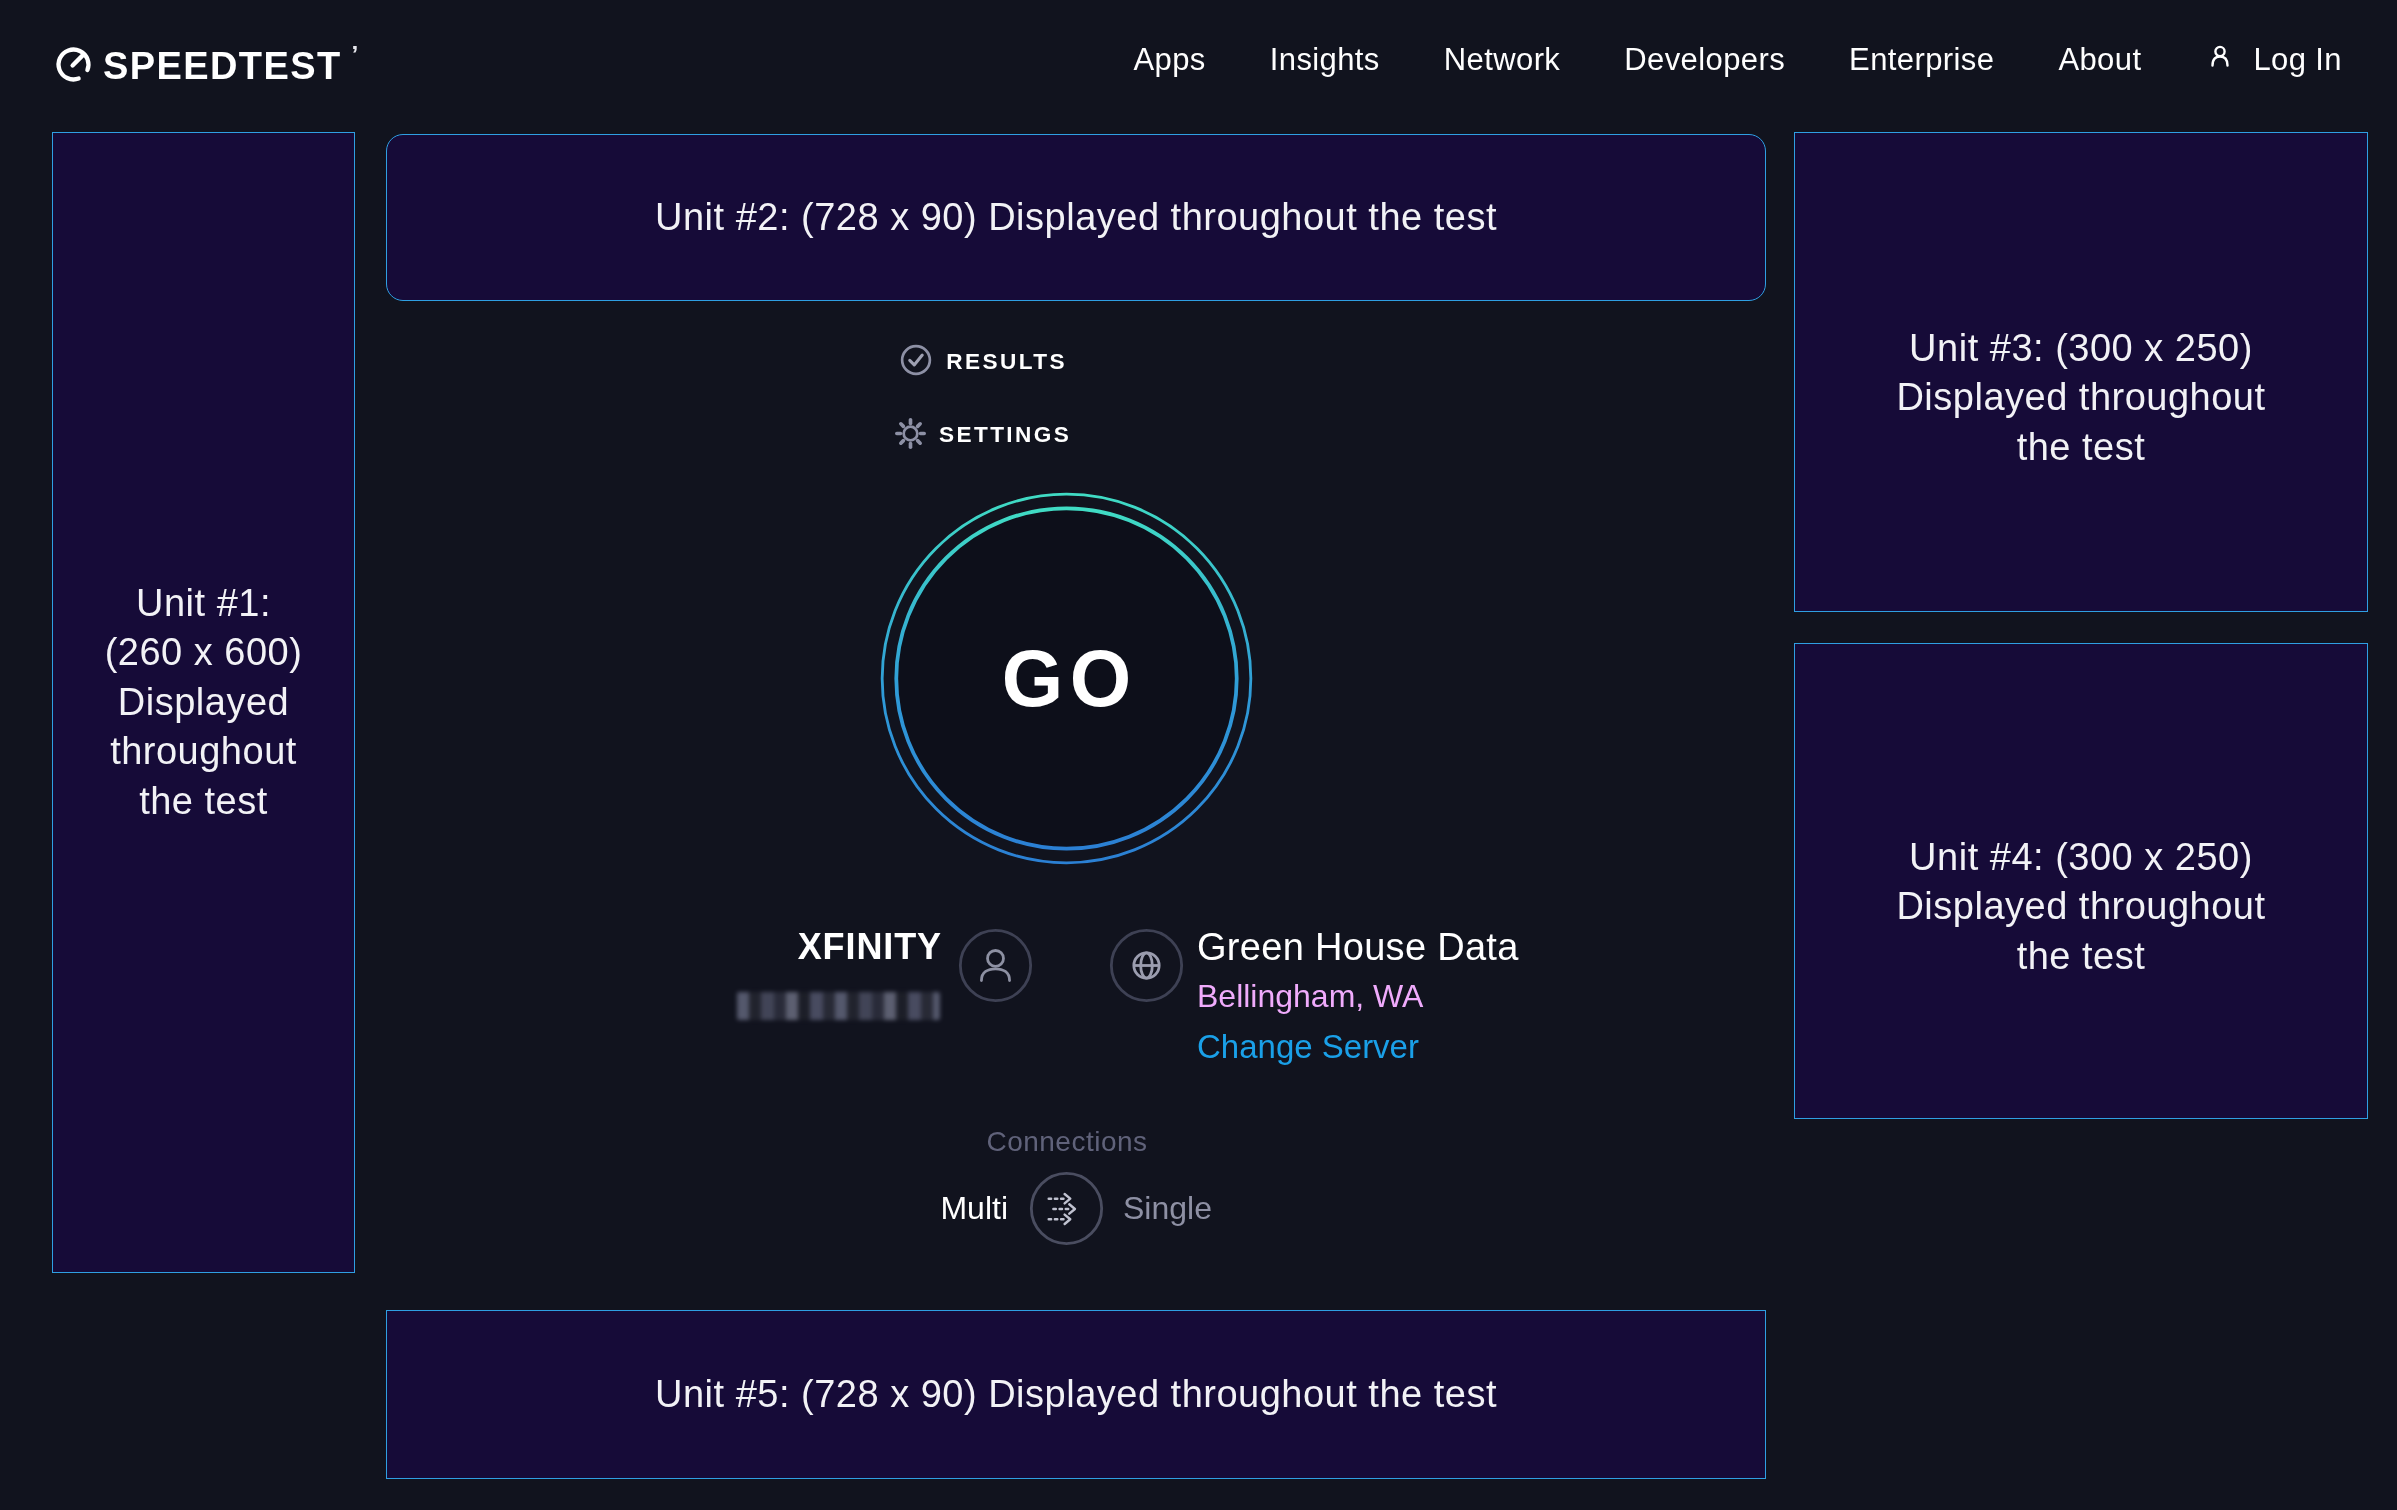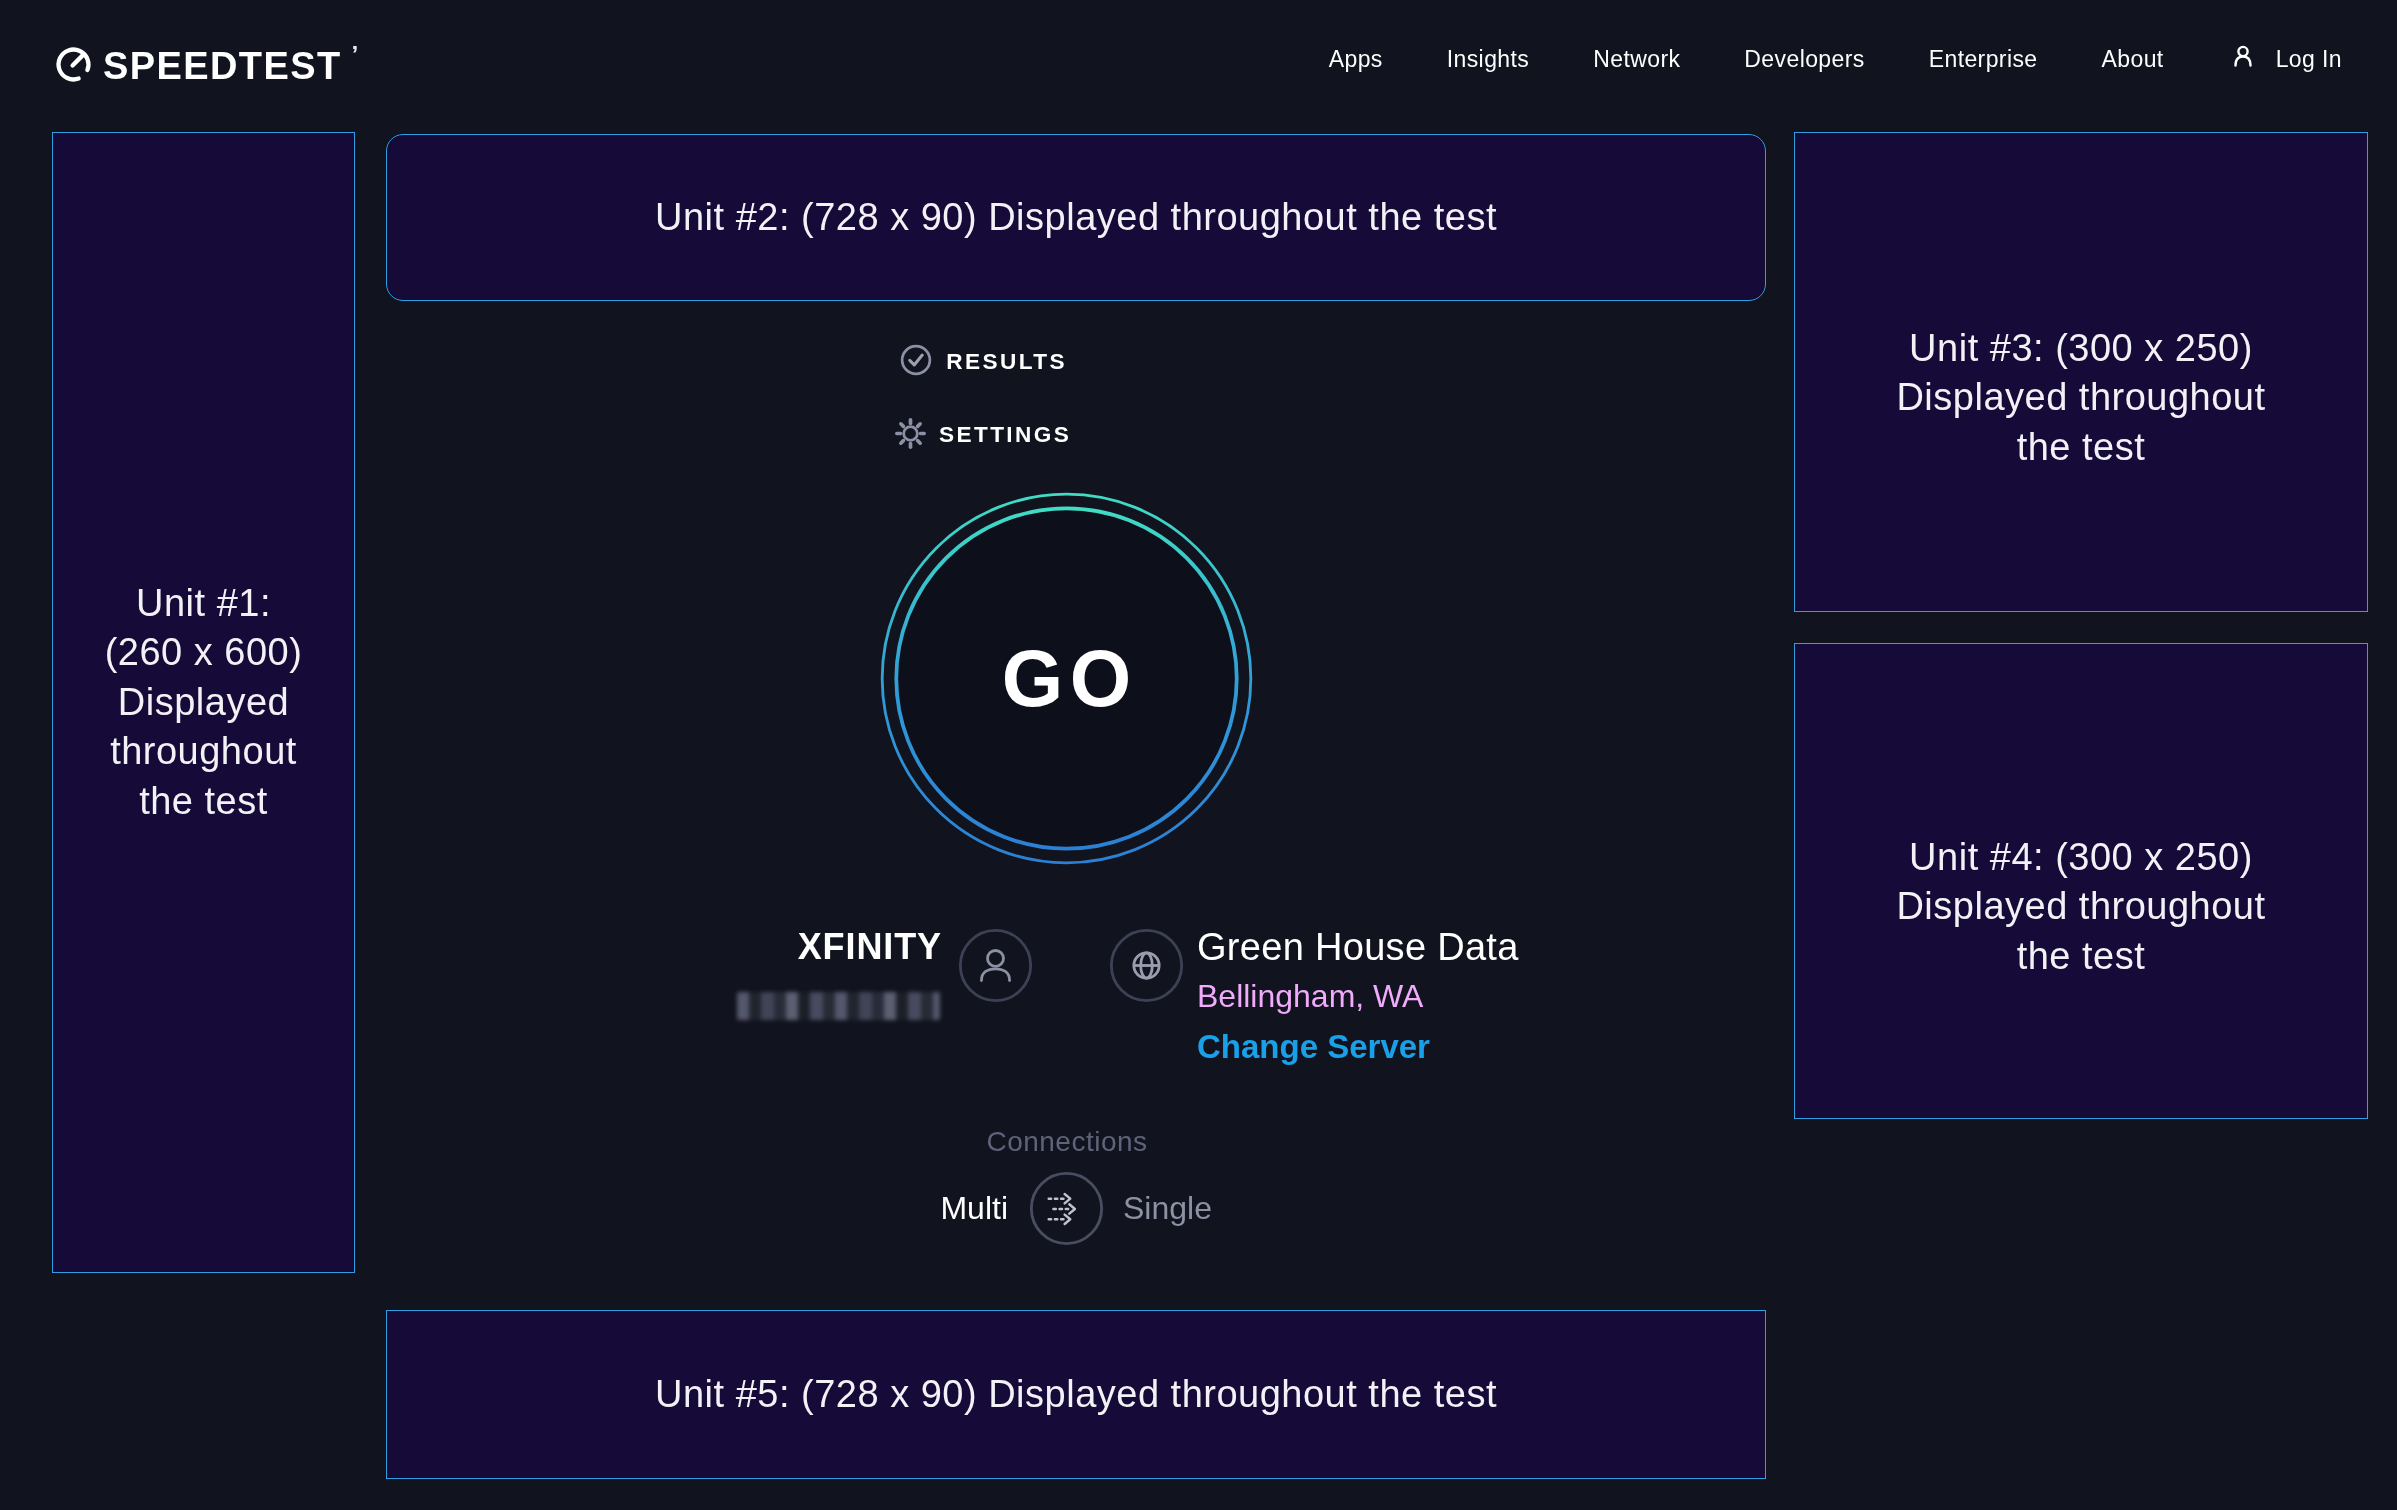--- a/index.html
+++ b/index.html
@@ -6,21 +6,21 @@
   #page{
     position:relative;width:2397px;height:1510px;overflow:hidden;
     background:#11131e;color:#fff;
     font-family:"Liberation Sans","DejaVu Sans",sans-serif;
   }
   
   .logo{position:absolute;left:52px;top:43px;display:flex;align-items:center;gap:8px;cursor:pointer;}
   .logo-text{font-size:38px;font-weight:700;letter-spacing:1.4px;color:#fff;}
   .tm-tick{font-size:24.5px;font-weight:700;color:#e8e8ee;position:relative;top:-11.3px;left:1.9px;}
   .nav{position:absolute;right:55px;top:41px;display:flex;align-items:center;gap:64px;}
-  .nav-item{font-size:23px;color:#fefefe;letter-spacing:0.4px;cursor:pointer;white-space:nowrap;}
+  .nav-item{font-size:31px;color:#fefefe;letter-spacing:0.4px;cursor:pointer;white-space:nowrap;}
   .login{display:flex;align-items:center;gap:18px;cursor:pointer;}
   
   .ad{
     position:absolute;box-sizing:border-box;background:#160b38;border:1.9px solid #2f9fe2;
     display:flex;align-items:center;justify-content:center;text-align:center;
   }
   .ad-text{
     white-space:pre-line;color:#f2f2f6;font-size:38px;line-height:1.3;letter-spacing:0.5px;
   }
   #ad1{left:52px;top:132px;width:303px;height:1141px;}
@@ -51,21 +51,21 @@
       #2c2e3c 37px 49px,#636678 49px 61px,#1e2029 61px 73px,
       #4d5066 73px 86px,#2a2c38 86px 98px);
     filter:blur(1.9px);opacity:.92;
   }
   .badge{position:absolute;width:75px;height:75px;}
   #person-badge{left:958px;top:928px;}
   #globe-badge{left:1109px;top:928px;}
   .server-block{position:absolute;left:1197px;top:926px;}
   .srv-name{font-size:38px;color:#fff;letter-spacing:0.3px;}
   .srv-loc{font-size:32px;color:#f0abfc;margin-top:9.4px;}
-  .srv-change{font-size:33px;color:#1aa0e8;margin-top:13px;cursor:pointer;font-weight:bold;}
+  .srv-change{font-size:33px;color:#1aa0e8;margin-top:13px;cursor:pointer;}
   
   .conn-label{position:absolute;left:926px;top:1126px;width:282px;text-align:center;
     font-size:28px;color:#60627a;letter-spacing:0.5px;}
   .conn-multi{position:absolute;left:810px;top:1190px;width:198px;text-align:right;
     font-size:32px;color:#fff;cursor:pointer;}
   .conn-single{position:absolute;left:1123px;top:1190px;font-size:32px;color:#8e90a4;cursor:pointer;}
   .conn-toggle{position:absolute;left:1029px;top:1171px;width:75px;height:75px;cursor:pointer;}
 </style>
 </head>
 <body>

